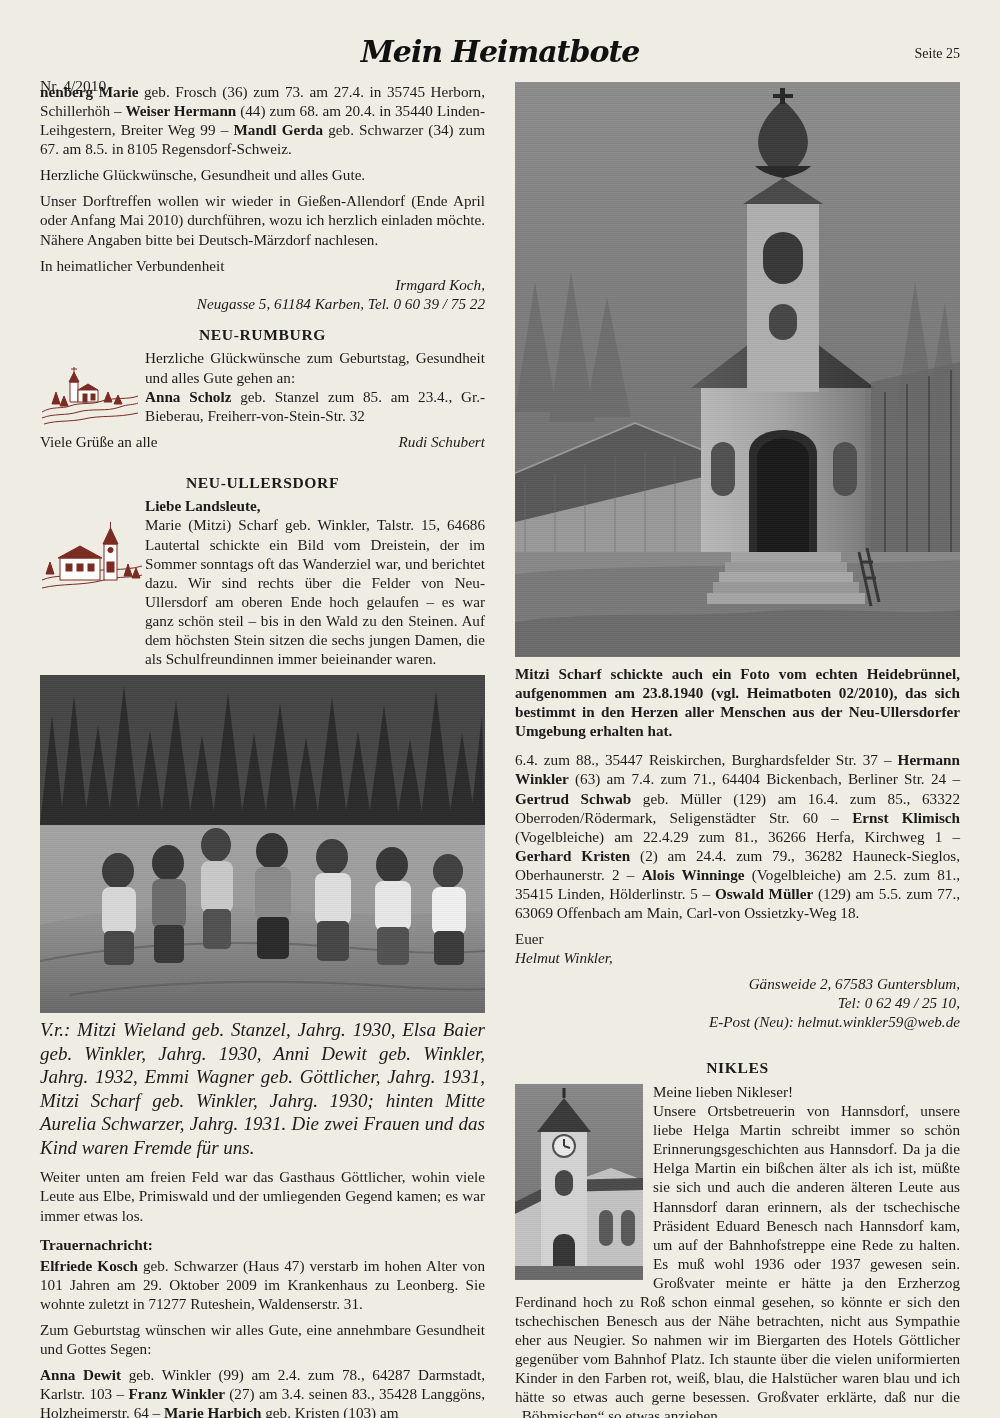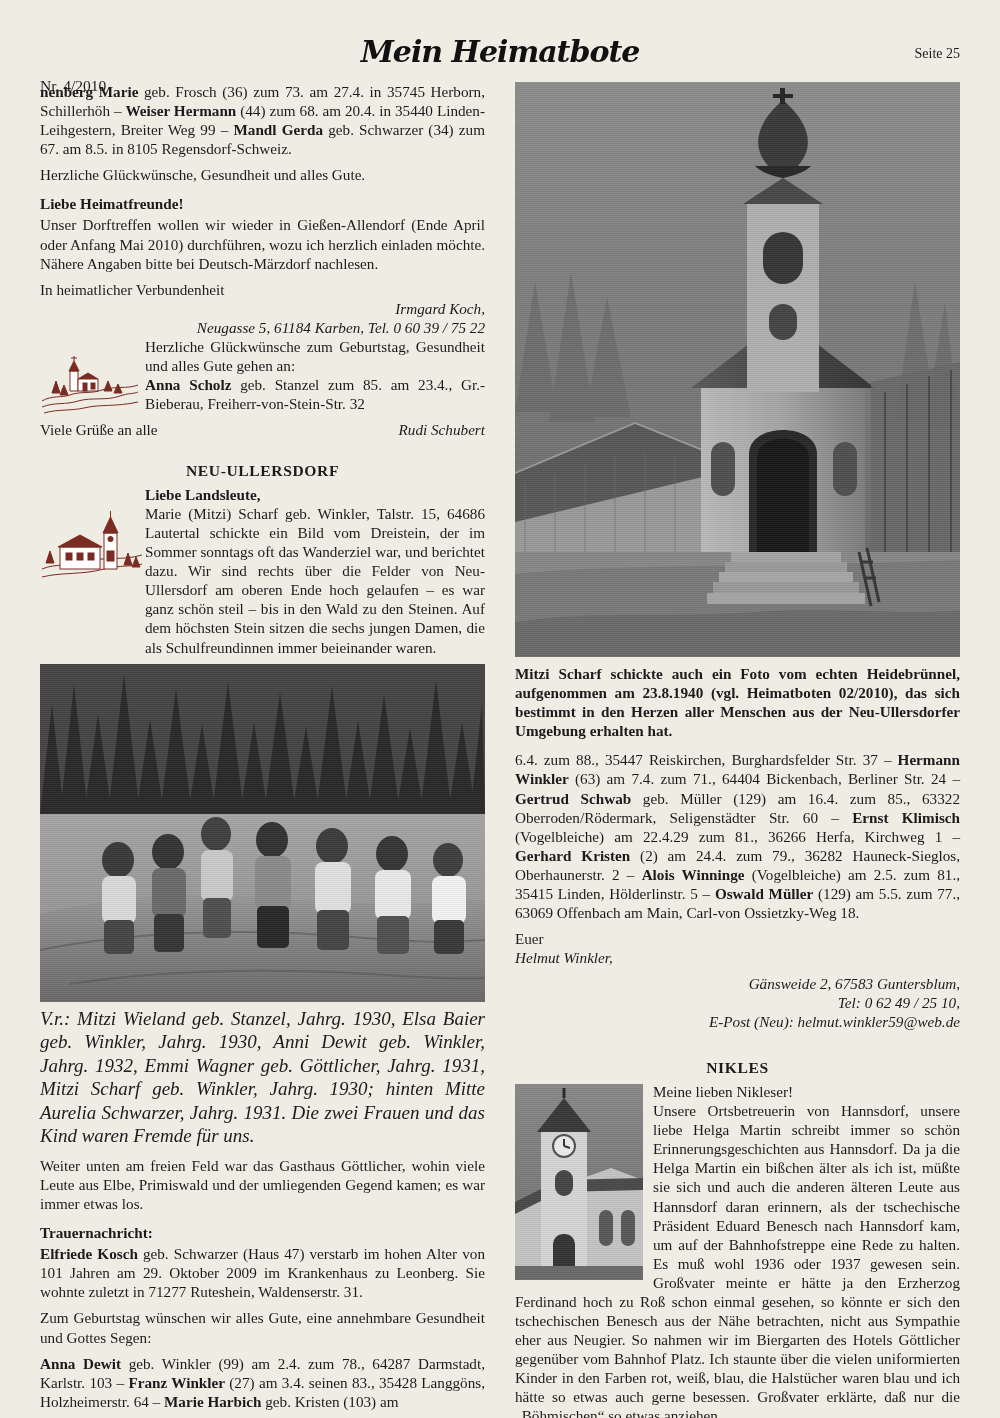--- a/index.html
+++ b/index.html
@@ -144,28 +144,28 @@
     </div>
 
     <div class="cols">
 
       <div class="col col-left">
 
         <p><b>nenberg Marie</b> geb. Frosch (36) zum 73. am 27.4. in 35745 Herborn, Schillerhöh – <b>Weiser Hermann</b> (44) zum 68. am 20.4. in 35440 Linden-Leihgestern, Breiter Weg 99 – <b>Mandl Gerda</b> geb. Schwarzer (34) zum 67. am 8.5. in 8105 Regensdorf-Schweiz.</p>
 
         <p>Herzliche Glückwünsche, Gesundheit und alles Gute.</p>
 
-        <p class="subhead">Liebe Heimatfreunde!</p>
 
         <p>Unser Dorftreffen wollen wir wieder in Gießen-Allendorf (Ende April oder Anfang Mai 2010) durchführen, wozu ich herzlich einladen möchte. Nähere Angaben bitte bei Deutsch-Märzdorf nachlesen.</p>
 
         <p class="tight">In heimatlicher Verbundenheit</p>
         <p class="sig">Irmgard Koch,</p>
         <p class="sig">Neugasse 5, 61184 Karben, Tel. 0 60 39 / 75 22</p>
 
+        <p class="heading">NEU-RUMBURG</p>
 
         <div style="position:relative; min-height:86px;">
           <div class="illu" style="left:0; top:4px;">
             <svg width="100" height="78" viewBox="0 0 100 78">
               <g stroke="#7b2c22" fill="none" stroke-width="1">
                 <path d="M2 60 C12 54 22 57 30 54 C40 50 52 53 62 49 C74 45 88 48 98 44"></path>
                 <path d="M2 66 C14 61 26 64 38 60 C52 56 66 60 80 55 C88 52 94 53 98 51"></path>
                 <path d="M4 72 C18 68 30 70 44 67 C60 63 76 66 98 61"></path>
 
                 <path d="M30 50 L30 30 L38 30 L38 50 Z" fill="#fff"></path>

